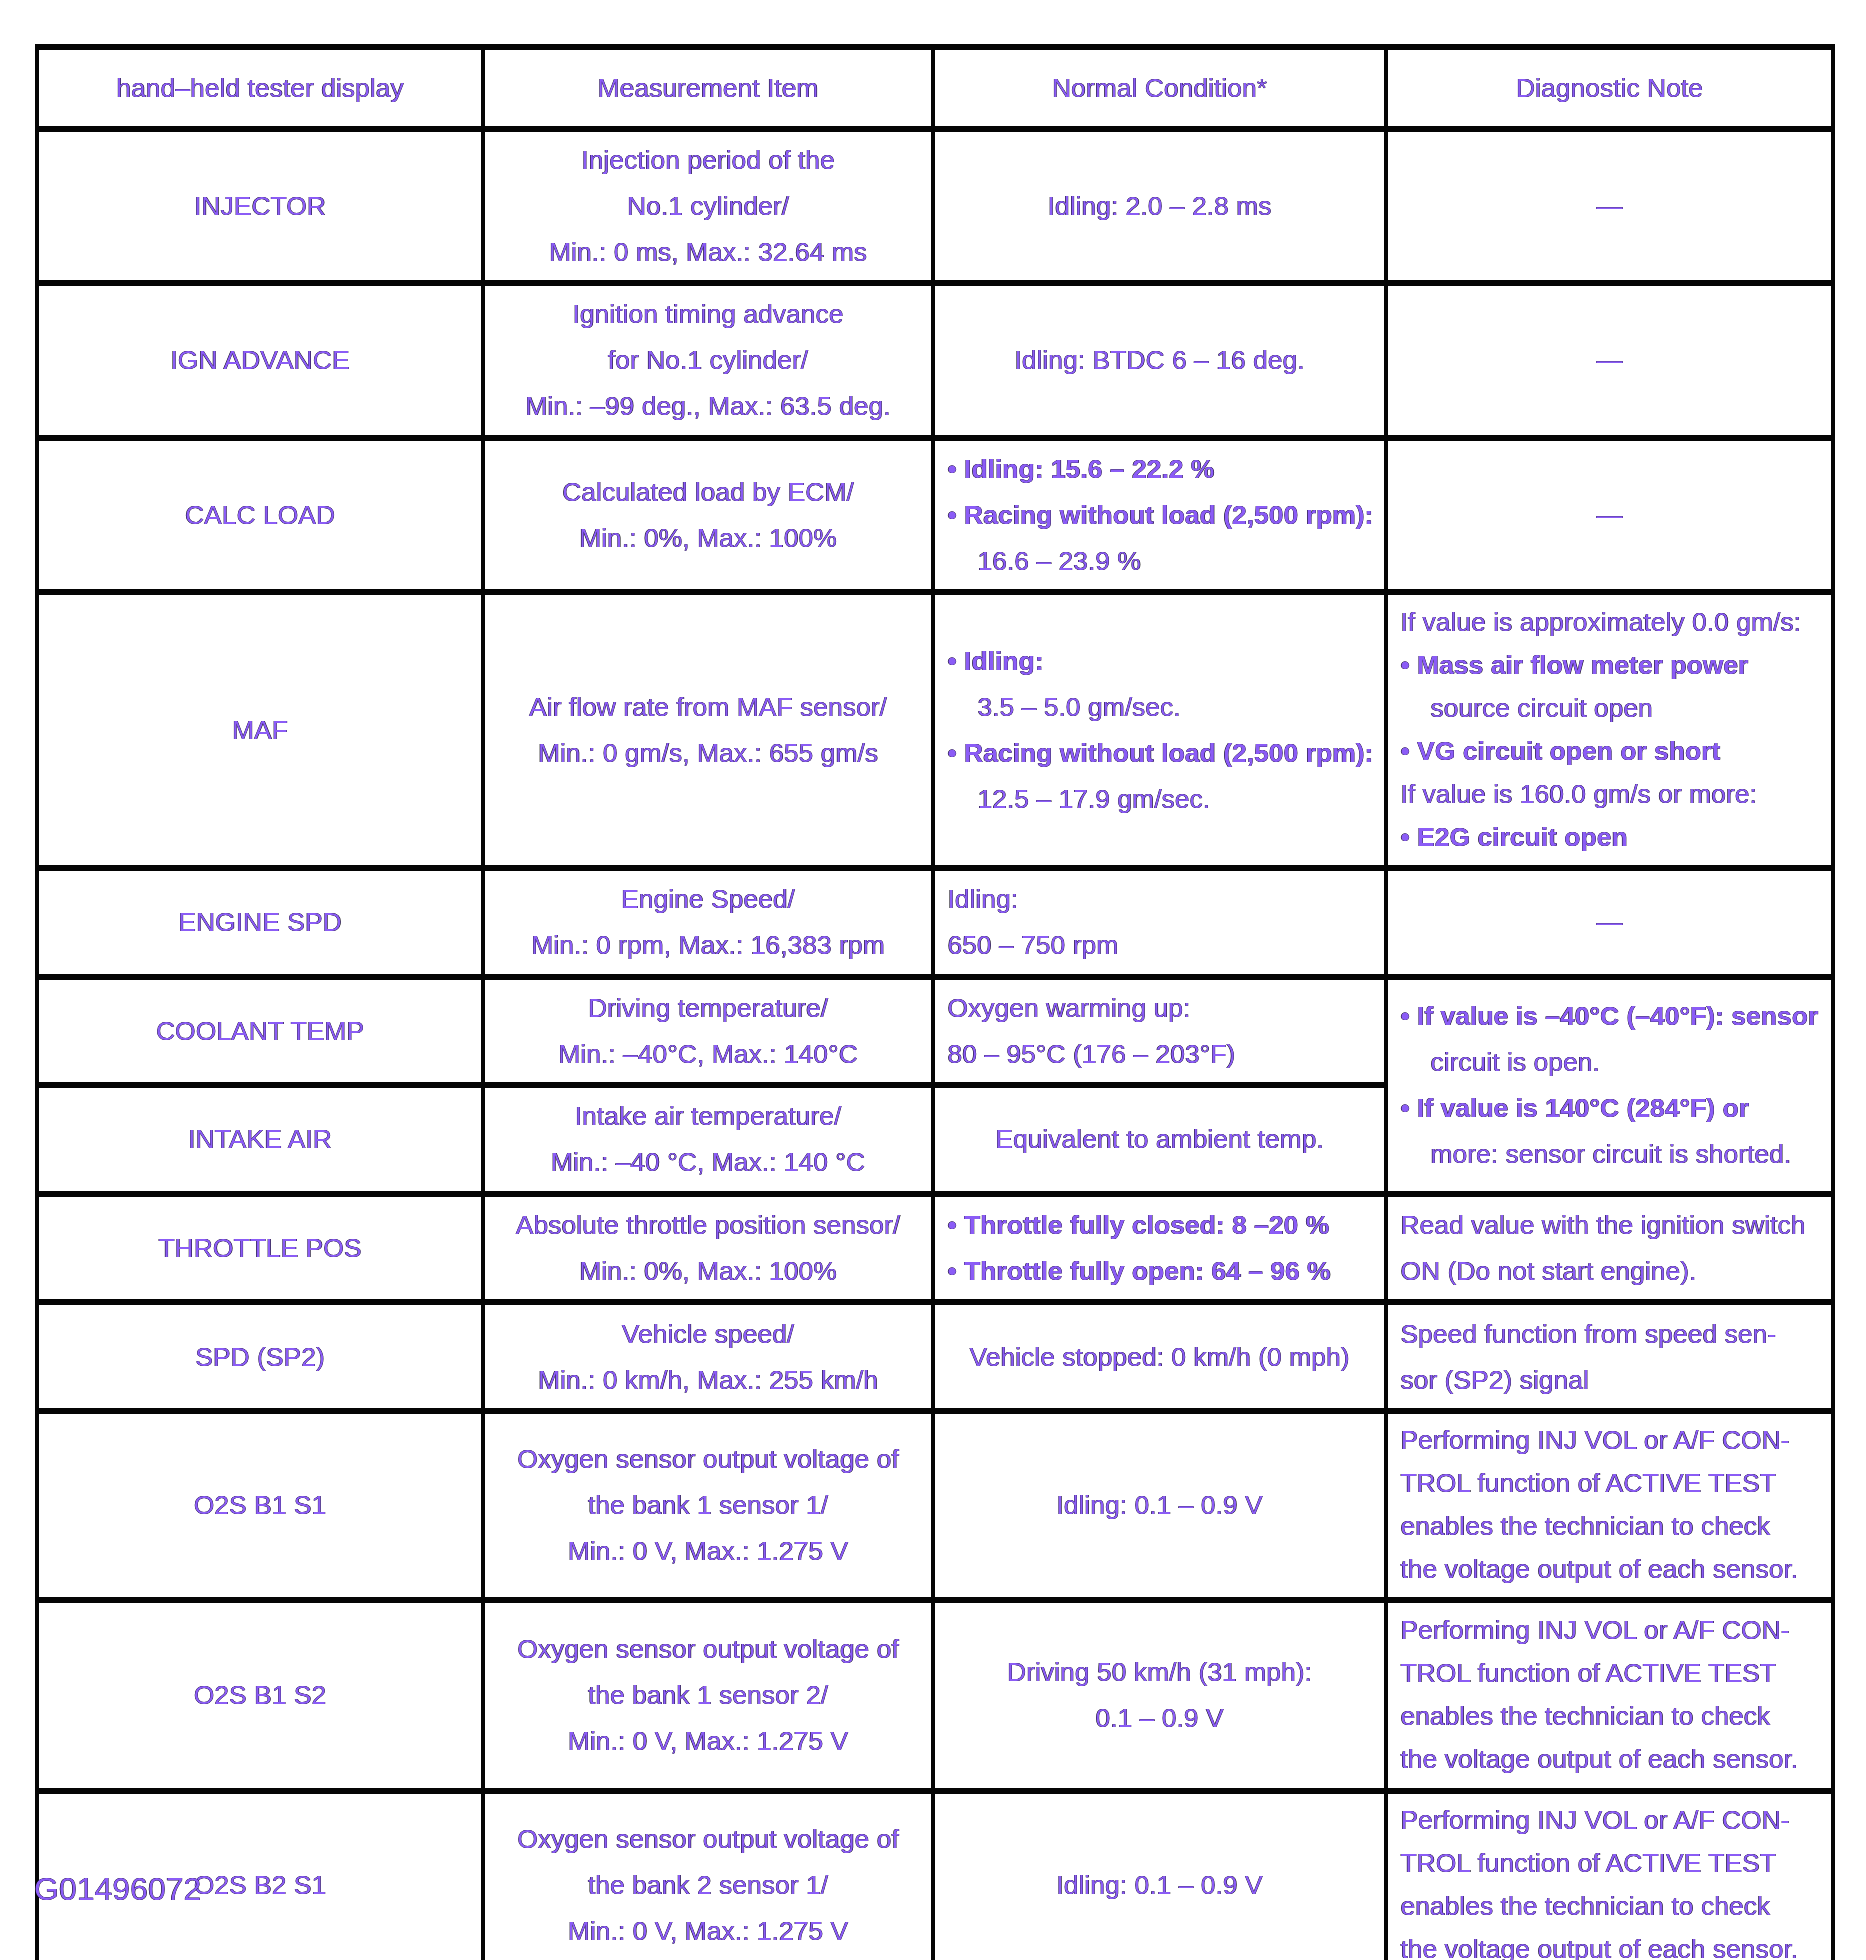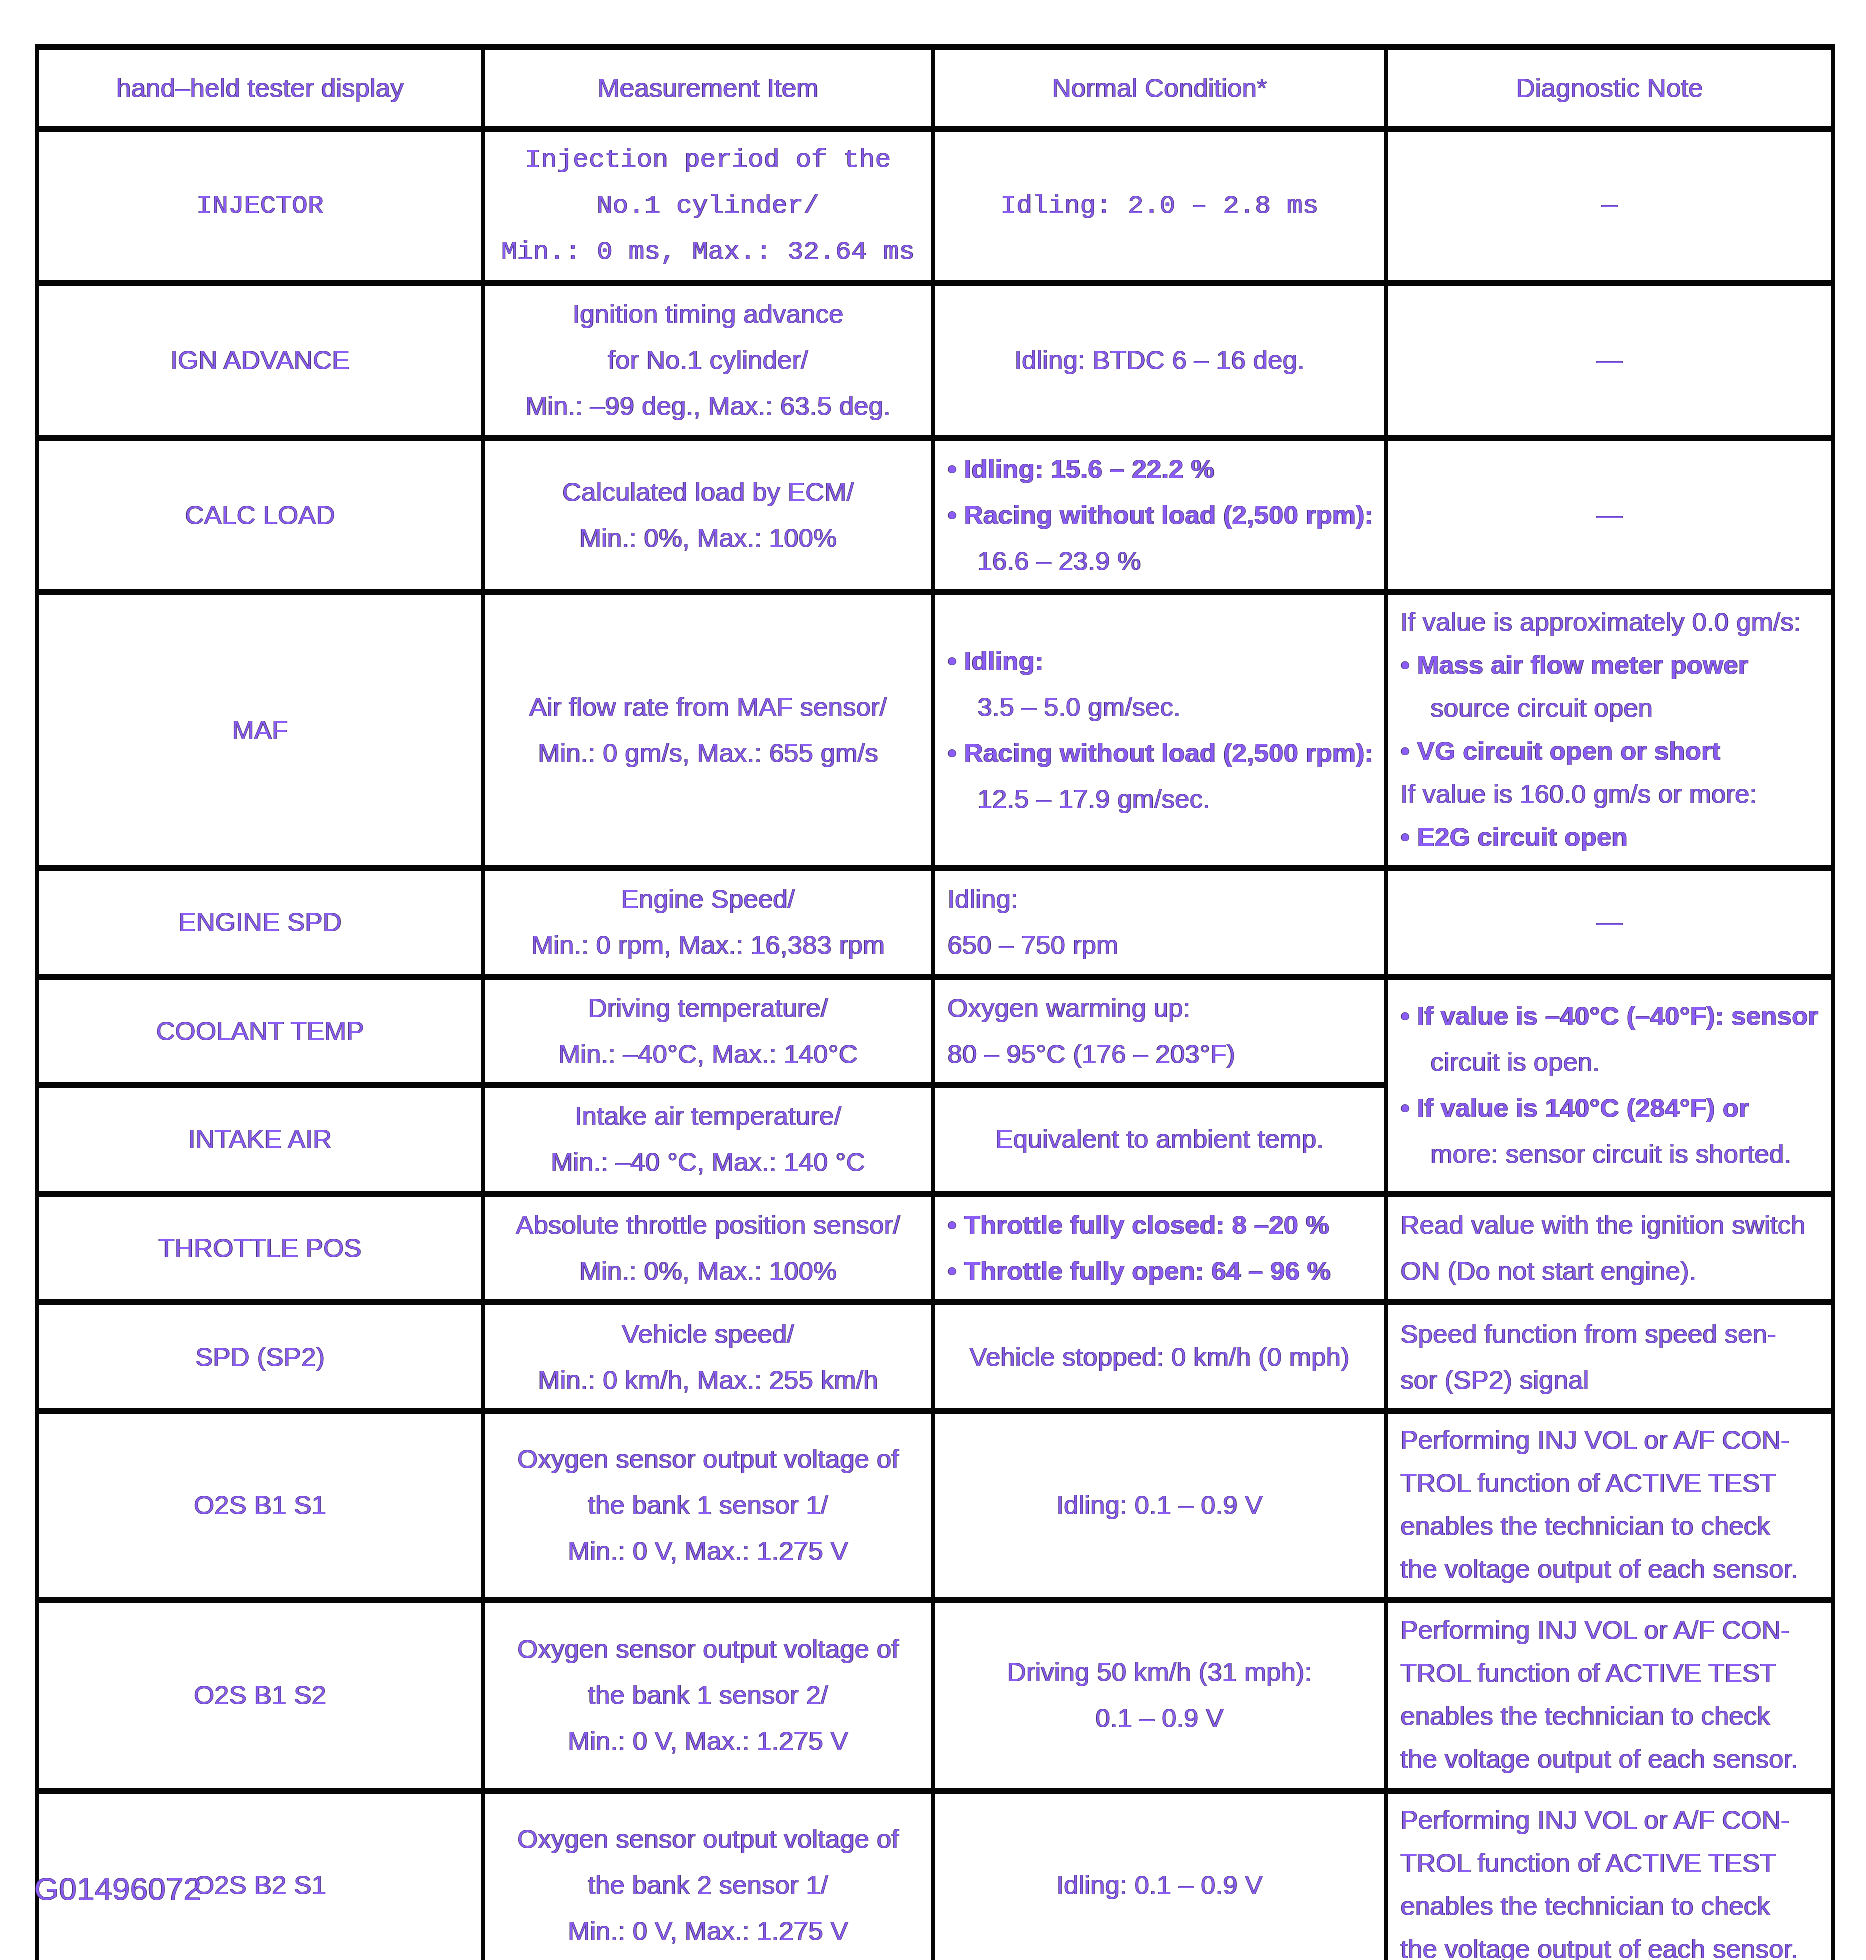--- a/index.html
+++ b/index.html
@@ -29,21 +29,21 @@
     border-top-width:6.2px;
     border-bottom-width:6.2px;
     padding:5.3px 12.4px;
     vertical-align:middle;
     font-size:26.5px;
     line-height:46px;
     text-shadow:0.3px 0 0 #000,-0.3px 0 0 #000;
     overflow:hidden;
   }
   tr.hr td{height:65px;}
-  tr.r0 td{height:126px;font-family:Liberation Mono, monospace;}
+  tr.r0 td{height:126px;}
   tr.r1 td{height:127px;}
   tr.r2 td{height:131px;}
   tr.r3 td{height:259px;}
   tr.r4 td{height:86px;}
   tr.r5 td{height:87px;}
   tr.r6 td{height:85px;}
   tr.r7 td{height:85px;}
   tr.r8 td{height:91px;}
   tr.r9 td{height:167px;}
   tr.r10 td{height:175px;}

